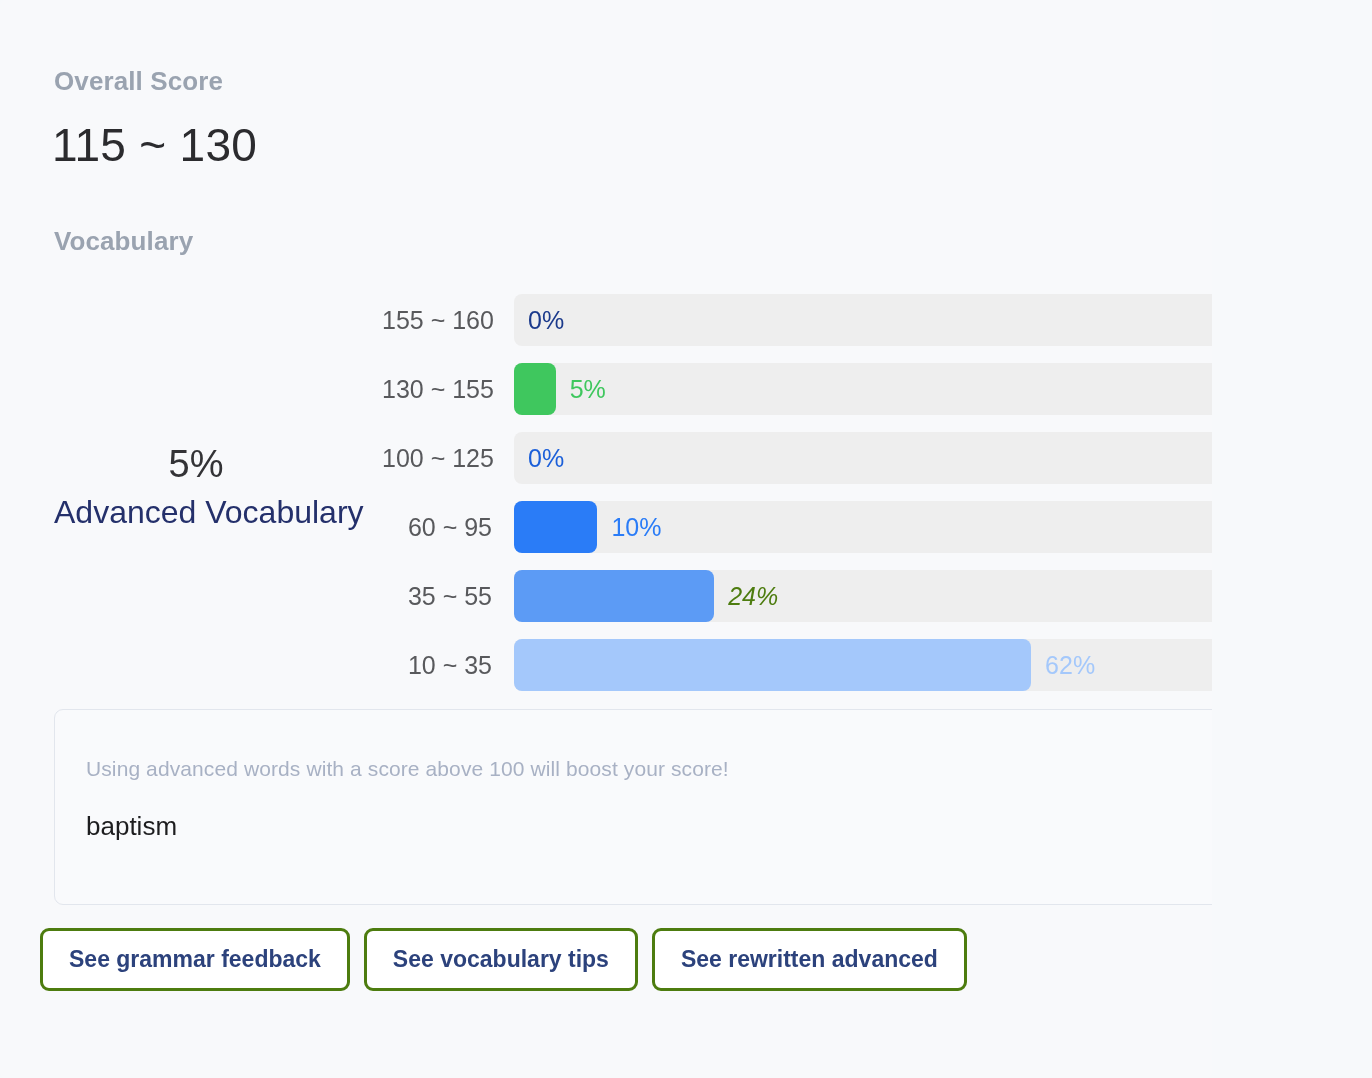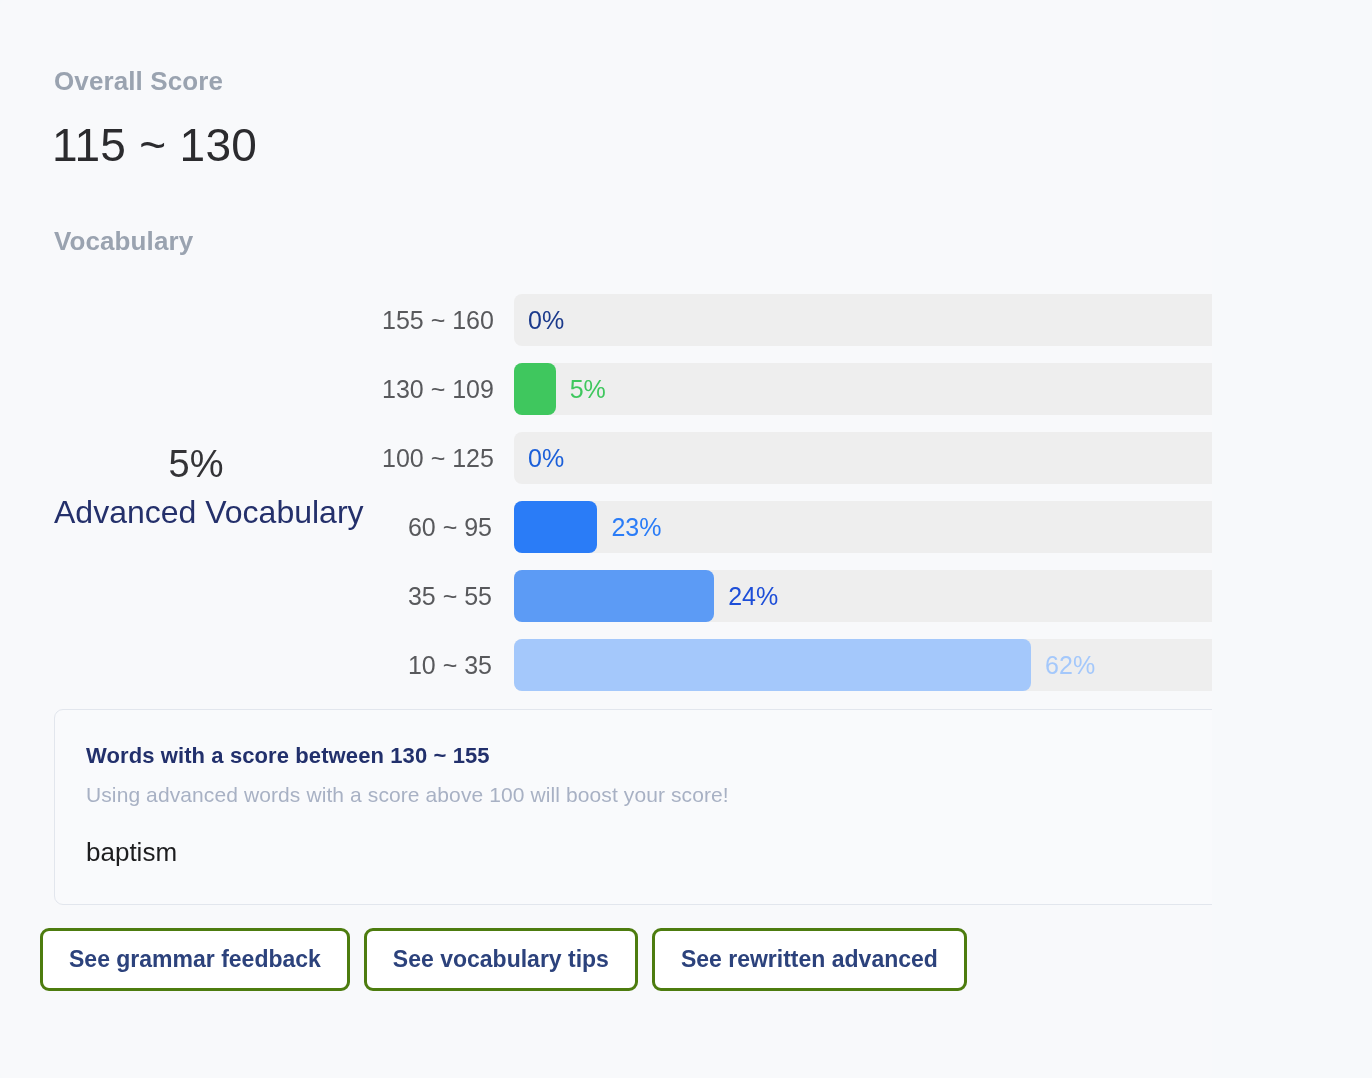--- a/index.html
+++ b/index.html
@@ -193,58 +193,57 @@
 
   <div class="chart" id="chart">
       <div class="row">
         <div class="row-label">155 ~ 160</div>
         <div class="track">
           <div class="bar" style="width: 0%; background: rgb(27, 58, 140);"></div>
           <div class="bar-value" style="color: rgb(27, 58, 140);">0%</div>
         </div>
       </div>
       <div class="row">
-        <div class="row-label">130 ~ 109</div>
+        <div class="row-label">130 ~ 155</div>
         <div class="track">
           <div class="bar" style="width: 5%; background: rgb(63, 199, 94);"></div>
           <div class="bar-value" style="color: rgb(63, 199, 94);">5%</div>
         </div>
       </div>
       <div class="row">
         <div class="row-label">100 ~ 125</div>
         <div class="track">
           <div class="bar" style="width: 0%; background: rgb(27, 95, 217);"></div>
           <div class="bar-value" style="color: rgb(27, 95, 217);">0%</div>
         </div>
       </div>
       <div class="row">
         <div class="row-label">60 ~ 95</div>
         <div class="track">
           <div class="bar" style="width: 10%; background: rgb(42, 124, 247);"></div>
-          <div class="bar-value" style="color: rgb(42, 124, 247);">23%</div>
+          <div class="bar-value" style="color: rgb(42, 124, 247);">10%</div>
         </div>
       </div>
       <div class="row">
         <div class="row-label">35 ~ 55</div>
         <div class="track">
           <div class="bar" style="width: 24%; background: rgb(92, 155, 245);"></div>
-          <div class="bar-value" style="color: #1d4ed8;">24%</div>
+          <div class="bar-value" style="color: #4d7c0f; font-style: italic;">24%</div>
         </div>
       </div>
       <div class="row">
         <div class="row-label">10 ~ 35</div>
         <div class="track">
           <div class="bar" style="width: 62%; background: rgb(164, 200, 251);"></div>
           <div class="bar-value" style="color: rgb(164, 200, 251);">62%</div>
         </div>
       </div>
     </div>
 
   <div class="info-card">
-    <div class="info-title">Words with a score between 130 ~ 155</div>
     <div class="info-sub">Using advanced words with a score above 100 will boost your score!</div>
     <div class="info-words">baptism</div>
   </div>
 
   <div class="btn-row" id="btn-row">
       <button class="btn">See grammar feedback</button>
       <button class="btn">See vocabulary tips</button>
       <button class="btn">See rewritten advanced</button>
     </div>
 

